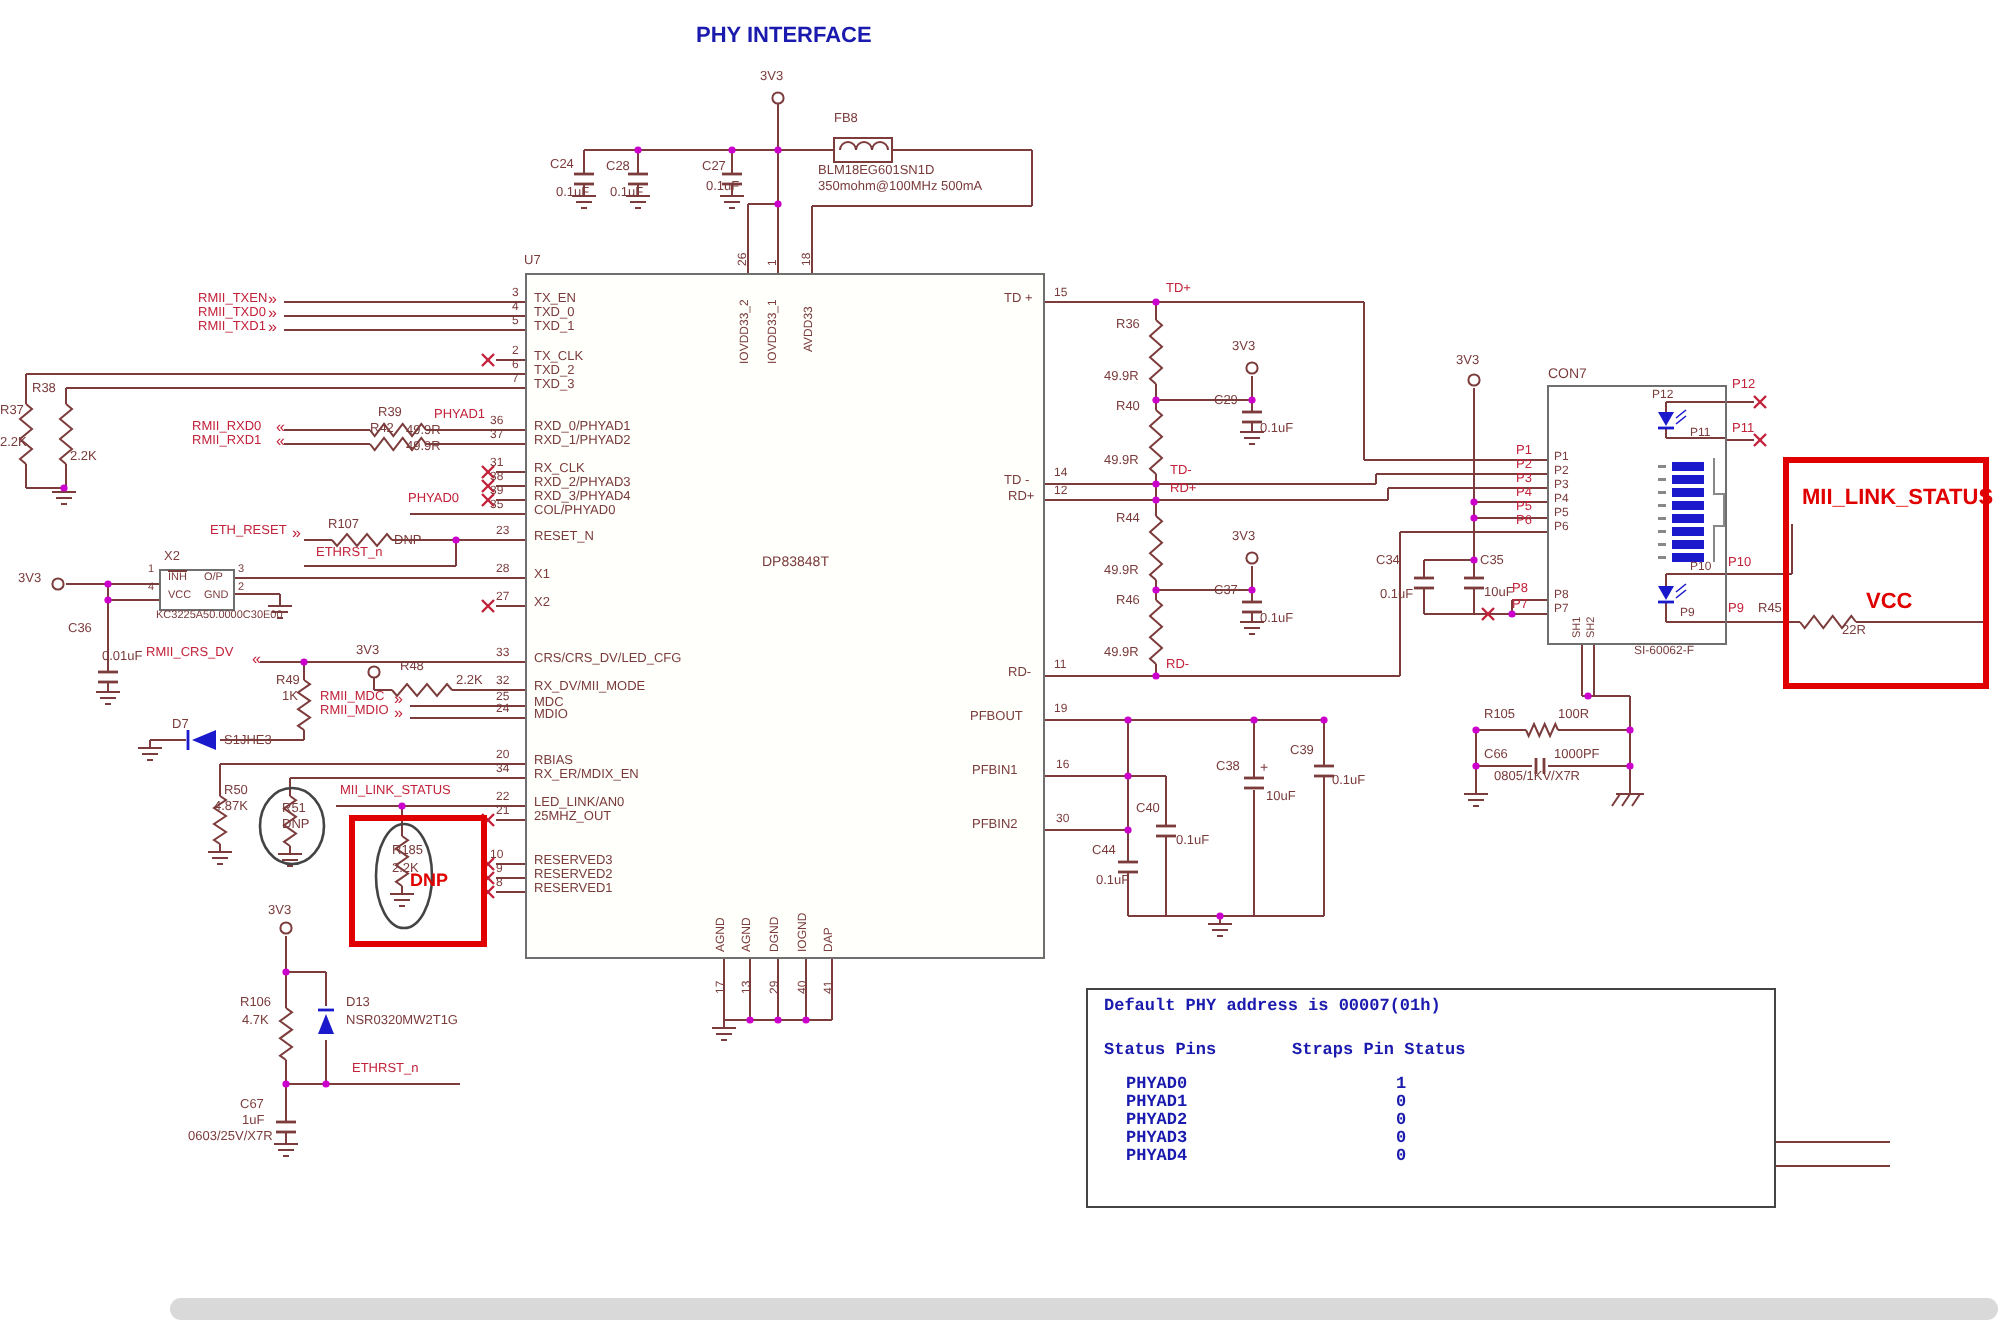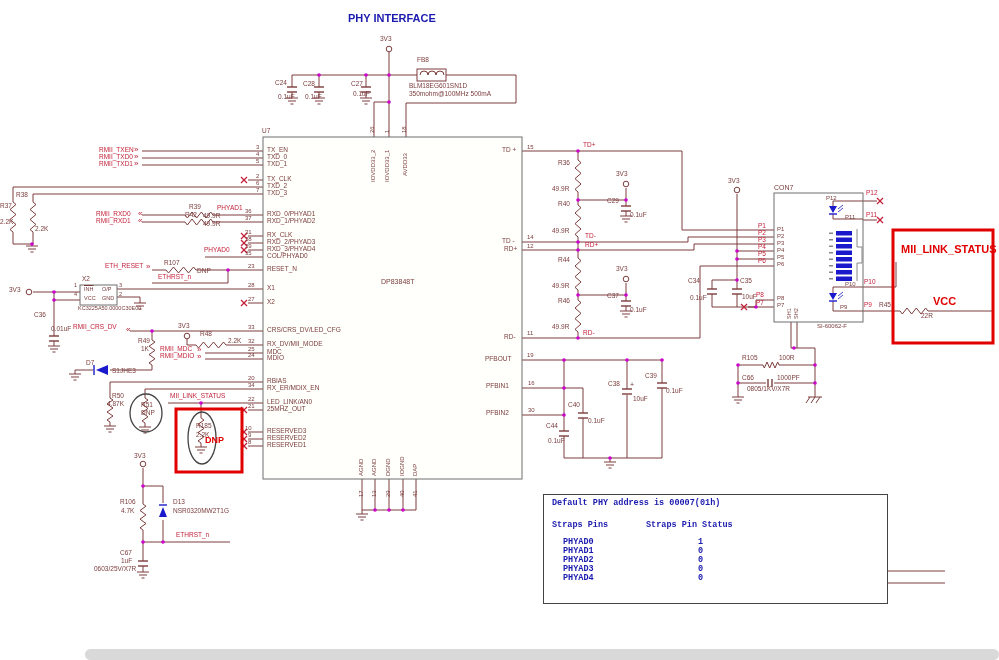--- a/index.html
+++ b/index.html
@@ -633,21 +633,21 @@
       <span class="lbl d" style="left: 763px; top: 533px; font-size: 6.5px;">R110</span>
       <span class="lbl d" style="left: 763px; top: 541px; font-size: 6.5px;">2.2K</span>
       <span class="lbl d" style="left: 805px; top: 533px; font-size: 6.5px;">R111</span>
       <span class="lbl d" style="left: 805px; top: 541px; font-size: 6.5px;">DNP</span>
       <span class="lbl n" style="left: 843px; top: 562px; font-size: 6.5px;">PHYAD1</span>
       <span class="lbl n" style="left: 843px; top: 574px; font-size: 6.5px;">PHYAD0</span>
     </div>
 
   <div id="table-box">
     <div class="tt" style="left:8px;top:4px">Default PHY address is 00007(01h)</div>
-    <div class="tt" style="left:8px;top:26px">Straps Pins</div>
+    <div class="tt" style="left:8px;top:26px">Status Pins</div>
     <div class="tt" style="left:102px;top:26px">Straps Pin Status</div>
     <div class="tt" style="left:19px;top:43px">PHYAD0</div>
     <div class="tt" style="left:154px;top:43px">1</div>
     <div class="tt" style="left:19px;top:52px">PHYAD1</div>
     <div class="tt" style="left:154px;top:52px">0</div>
     <div class="tt" style="left:19px;top:61px">PHYAD2</div>
     <div class="tt" style="left:154px;top:61px">0</div>
     <div class="tt" style="left:19px;top:70px">PHYAD3</div>
     <div class="tt" style="left:154px;top:70px">0</div>
     <div class="tt" style="left:19px;top:79px">PHYAD4</div>

